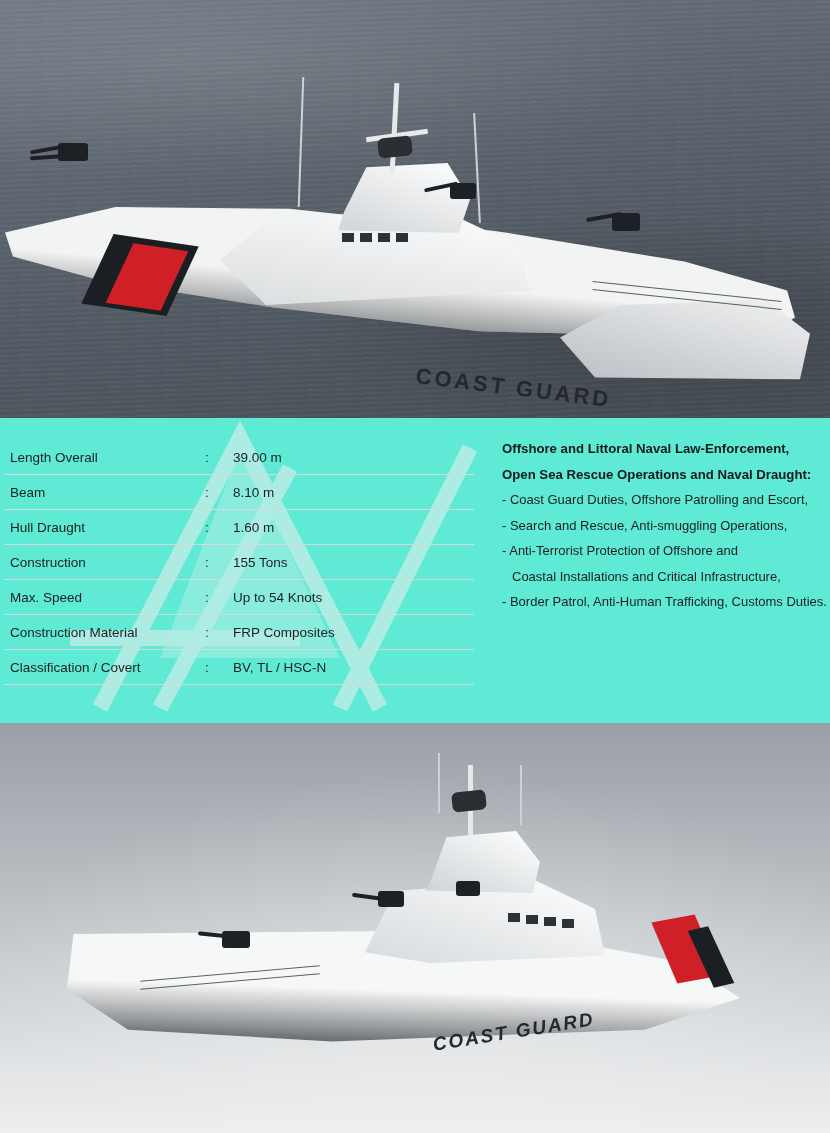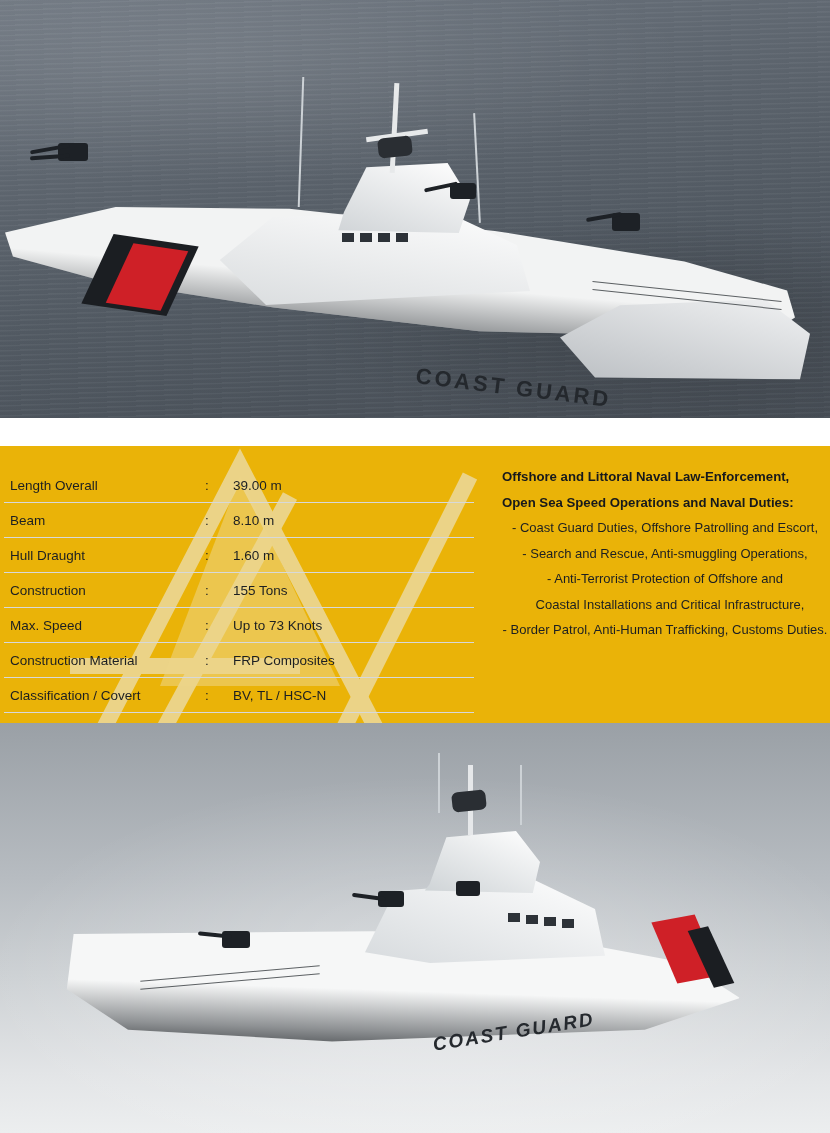--- a/index.html
+++ b/index.html
@@ -98,21 +98,21 @@
   .coast-guard-top {
     position: absolute; left: 415px; top: 320px;
     font-family: "Liberation Sans", sans-serif;
     font-weight: bold; font-size: 22px; letter-spacing: 3px; color: #24282d;
     transform: rotate(7deg);
   }
 
   
   .spec-panel {
     position: absolute; left: 0; top: 418px; width: 830px; height: 305px;
-    background: #eab308; overflow: hidden; margin-top: 28px;
+    background: #5eead4; overflow: hidden;
   }
   .watermark {
     position: absolute; left: 40px; top: -10px; width: 470px; height: 320px;
     opacity: 0.55;
   }
   .spec-left {
     position: absolute; left: 0px; top: 22px; width: 500px;
   }
   table.specs { width: 470px; border-collapse: collapse; margin-left: 4px; }
   table.specs tr { border-bottom: 1px solid #d7d9da; }
@@ -124,21 +124,21 @@
   td.sp-colon { width: 28px; text-align: left; }
   td.sp-value { }
 
   .spec-right {
     position: absolute; left: 502px; top: 18px; width: 326px;
   }
   .mission-head {
     font-size: 13.2px; color: #17191c; font-weight: bold; line-height: 1.95;
   }
   .mission-item {
-    font-size: 13px; color: #1c1f22; line-height: 1.95; white-space: nowrap; text-align: center;
+    font-size: 13px; color: #1c1f22; line-height: 1.95; white-space: nowrap;
   }
   .mission-item.indent { padding-left: 10px; }
 
   
   .photo-bottom {
     position: absolute; left: 0; top: 723px; width: 830px; height: 410px;
     overflow: hidden;
     background: linear-gradient(180deg, #9aa0a6 0%, #b7bcc1 38%, #cdd1d4 62%, #e3e5e7 86%, #eceeef 100%);
   }
   .bg-glow {
@@ -260,39 +260,39 @@
             <td class="sp-value">1.60 m</td>
           </tr>
           <tr>
             <td class="sp-label">Construction</td>
             <td class="sp-colon">:</td>
             <td class="sp-value">155 Tons</td>
           </tr>
           <tr>
             <td class="sp-label">Max. Speed</td>
             <td class="sp-colon">:</td>
-            <td class="sp-value">Up to 73 Knots</td>
+            <td class="sp-value">Up to 54 Knots</td>
           </tr>
           <tr>
             <td class="sp-label">Construction Material</td>
             <td class="sp-colon">:</td>
             <td class="sp-value">FRP Composites</td>
           </tr>
           <tr>
             <td class="sp-label">Classification / Covert</td>
             <td class="sp-colon">:</td>
             <td class="sp-value">BV, TL / HSC-N</td>
           </tr>
         </tbody>
       </table>
     </div>
 
     <div class="spec-right">
       <div class="mission-head">Offshore and Littoral Naval Law-Enforcement,</div>
-      <div class="mission-head">Open Sea Speed Operations and Naval Duties:</div>
+      <div class="mission-head">Open Sea Rescue Operations and Naval Draught:</div>
       <div class="mission-item">- Coast Guard Duties, Offshore Patrolling and Escort,</div>
       <div class="mission-item">- Search and Rescue, Anti-smuggling Operations,</div>
       <div class="mission-item">- Anti-Terrorist Protection of Offshore and</div>
       <div class="mission-item indent">Coastal Installations and Critical Infrastructure,</div>
       <div class="mission-item">- Border Patrol, Anti-Human Trafficking, Customs Duties.</div>
     </div>
   </div>
 
   <div class="photo-bottom">
     <div class="bg-glow"></div>

